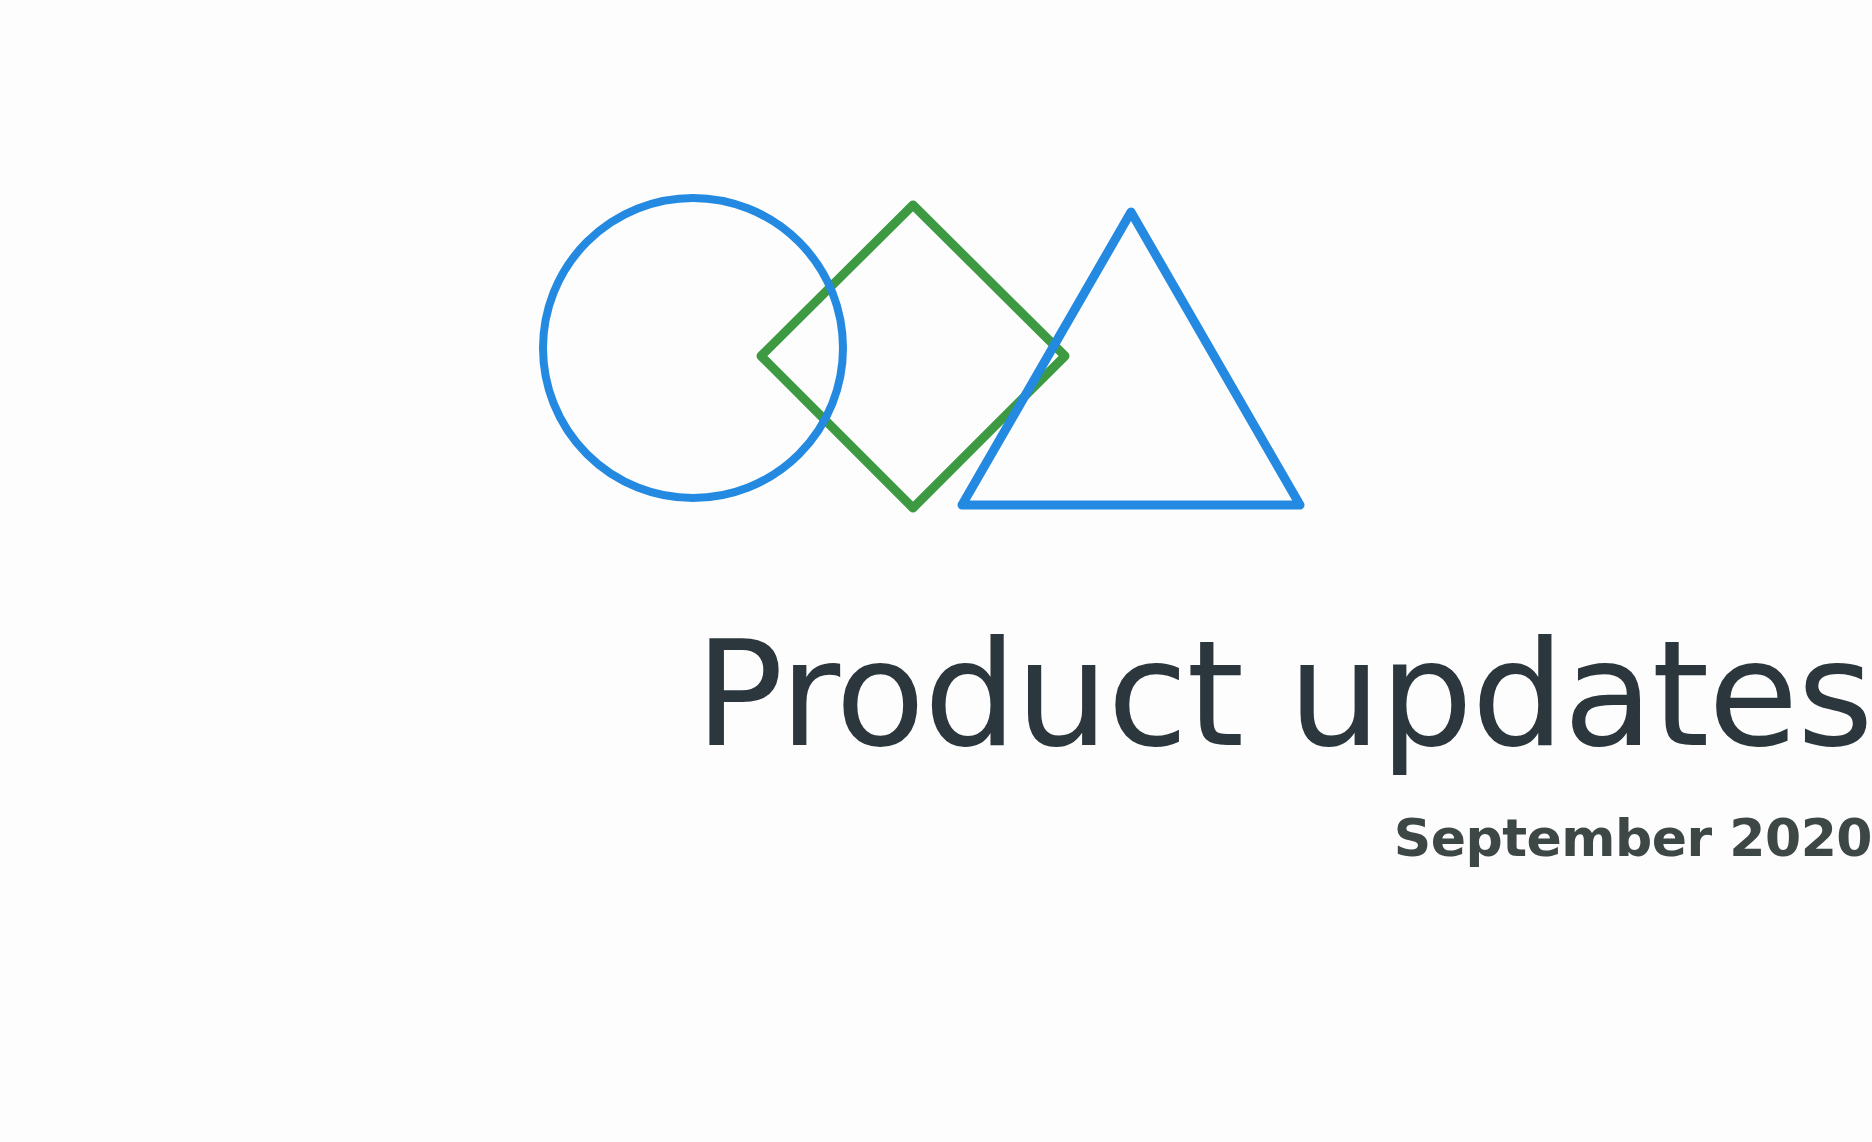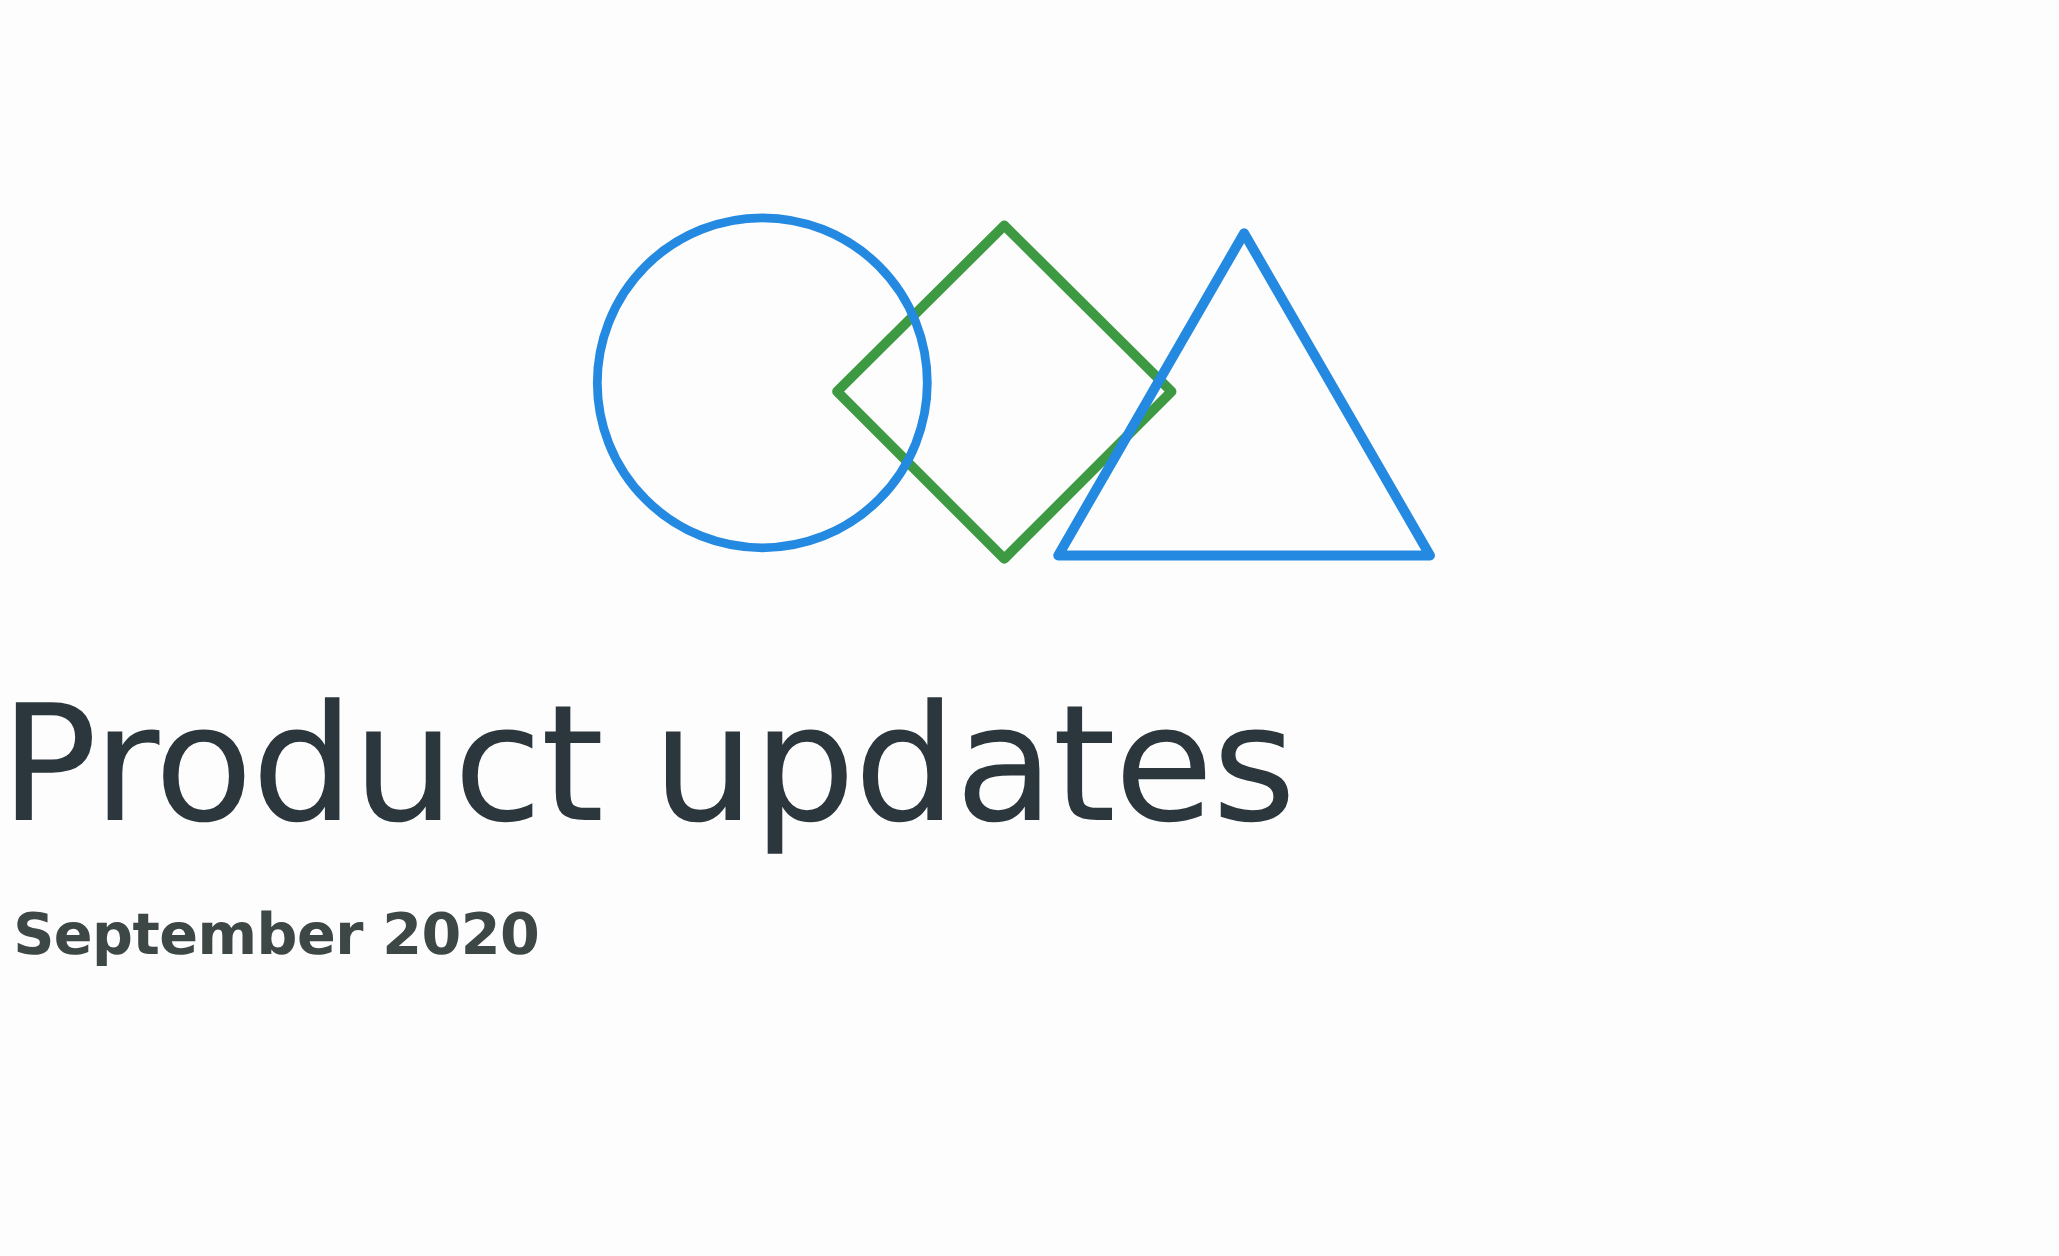--- a/index.html
+++ b/index.html
@@ -36,36 +36,36 @@
     width: 820px;
     height: 350px;
   }
 
   
   .title-block {
     position: absolute;
     left: 0;
     top: 620px;
     width: 1872px;
-    text-align: left;
+    text-align: right;
   }
 
   .page-title {
     margin: 0;
     font-family: "DejaVu Sans", "Liberation Sans", sans-serif;
     font-weight: 500;
     font-size: 147px;
     line-height: 1.02;
     letter-spacing: -1.5px;
     color: #2b373d;
     white-space: nowrap;
   }
 
   .page-subtitle {
-    margin: 12px;
+    margin: 0;
     padding-top: 40px;
     font-family: "DejaVu Sans", "Liberation Sans", sans-serif;
     font-weight: bold;
     font-size: 52px;
     line-height: 1.1;
     letter-spacing: -0.5px;
     color: #3d4745;
     white-space: nowrap;
   }
 </style>

